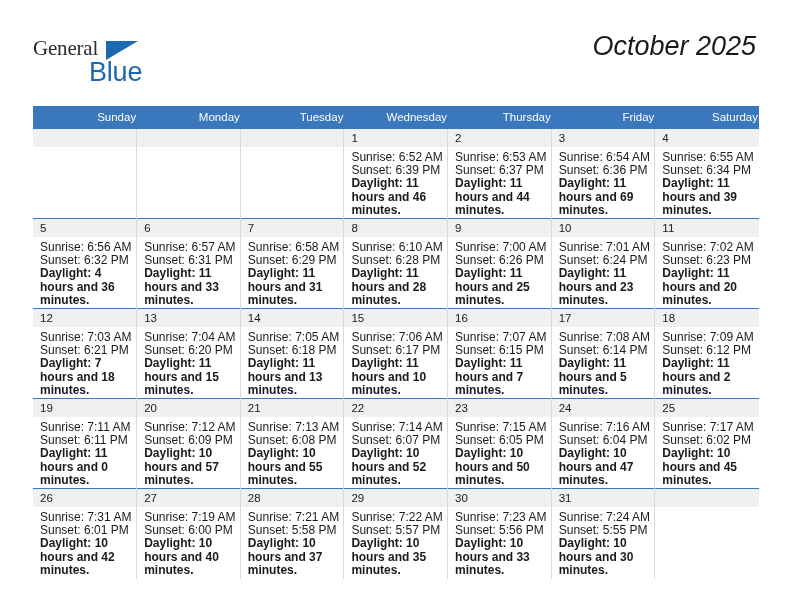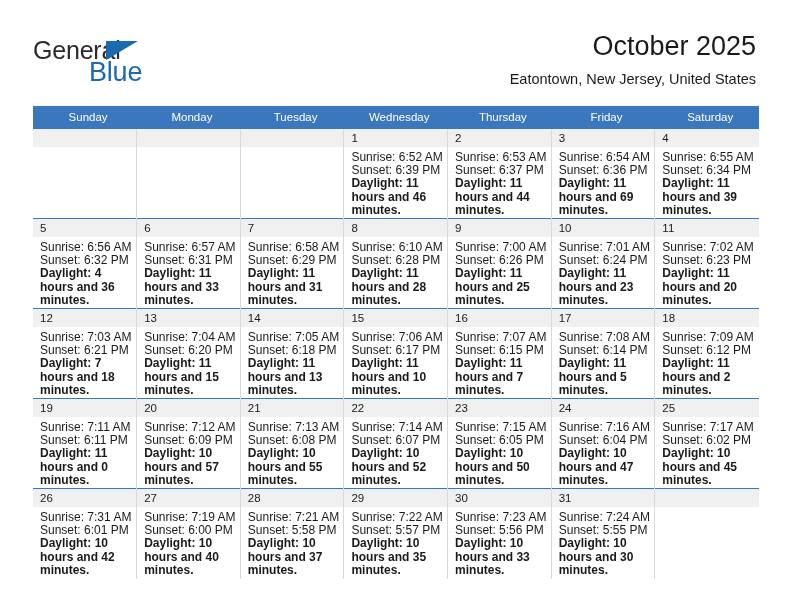--- a/index.html
+++ b/index.html
@@ -33,24 +33,24 @@
     position: absolute;
     left: 33px;
     top: 36px;
     width: 200px;
     height: 50px;
   }
   .logo-line1 {
     position: absolute;
     left: 0;
     top: 0;
-    font-size: 25px;
+    font-size: 21px;
     color: #2b2b2b;
     letter-spacing: -0.2px;
-    font-family: Liberation Sans, sans-serif;
+    font-family: Liberation Serif, serif;
   }
   .logo-tri {
     position: absolute;
     left: 73px;
     top: 5px;
     width: 0;
     height: 0;
     border-left: 32px solid #1b68b3;
     border-bottom: 19px solid transparent;
   }
@@ -61,20 +61,21 @@
     font-size: 27px;
     color: #1b68b3;
     letter-spacing: -0.2px;
   }
 
   .title-block {
     position: absolute;
     right: 36px;
     top: 30px;
     text-align: right;
+    font-style: italic;
   }
   .title {
     font-size: 27px;
     color: #1a1a1a;
     line-height: 32px;
     white-space: nowrap;
     font-weight: normal;
     margin: 0;
   }
   .subtitle {
@@ -92,21 +93,21 @@
     top: 106px;
     width: 726px;
     border-collapse: collapse;
     table-layout: fixed;
   }
   .calendar th {
     background: #3b77bc;
     color: #ffffff;
     font-size: 11.5px;
     font-weight: normal;
-    text-align: center;
+    text-align: right;
     padding: 5px 0 5px 7px;
     height: 19px;
     box-sizing: border-box;
     border-right: 1px solid #3b77bc;
   }
   .calendar td {
     vertical-align: top;
     padding: 0;
     width: 103.7px;
     height: 90px;
@@ -153,21 +154,20 @@
   <div class="header">
 
     <div class="logo">
       <span class="logo-line1">General</span>
       <span class="logo-tri"></span>
       <span class="logo-line2">Blue</span>
     </div>
 
     <div class="title-block">
       <h1 class="title">October 2025</h1>
-      <div class="subtitle">Eatontown, New Jersey, United States</div>
     </div>
 
   </div>
 
   <table class="calendar">
     <thead>
       <tr>
         <th>Sunday</th>
         <th>Monday</th>
         <th>Tuesday</th>

